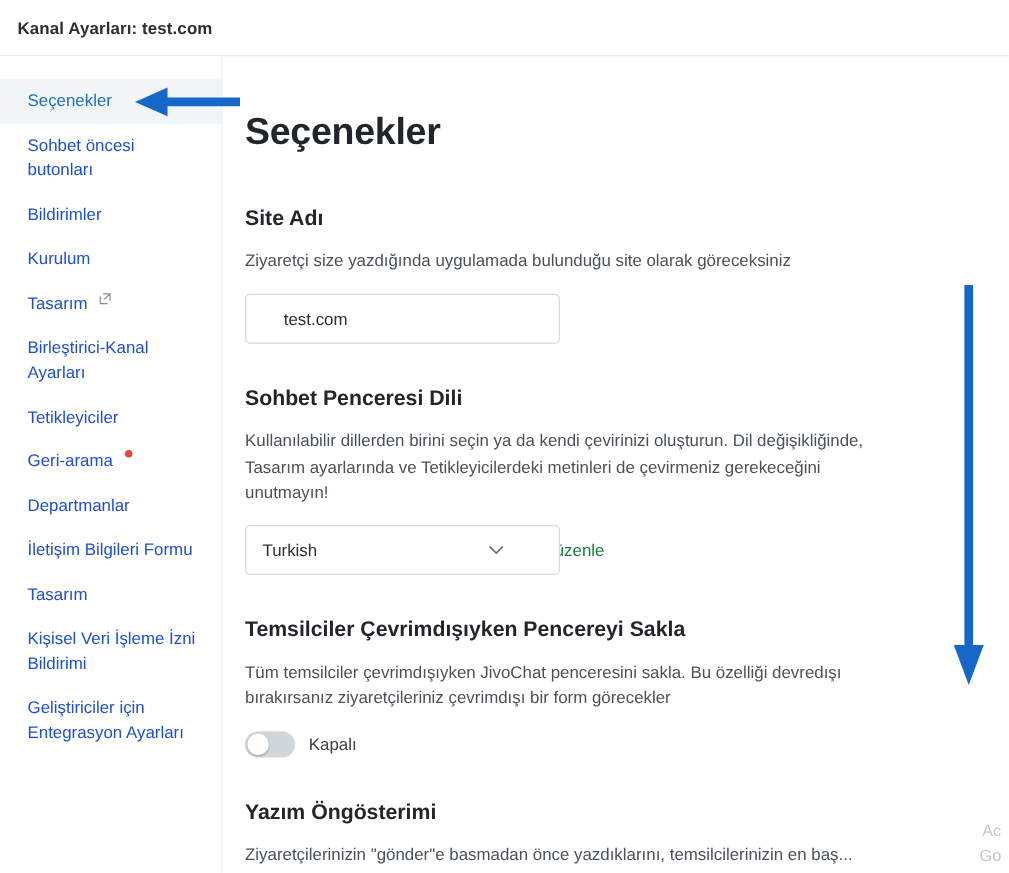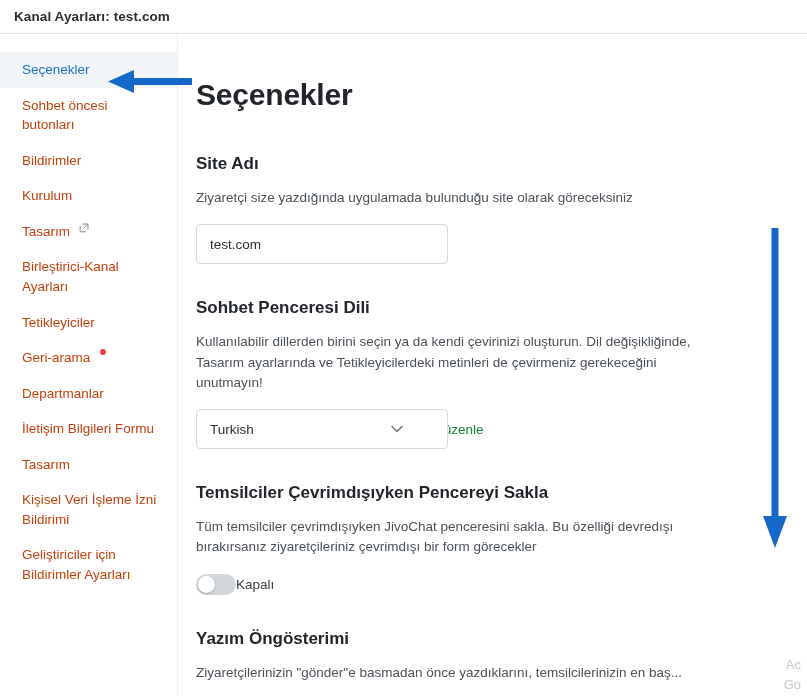--- a/index.html
+++ b/index.html
@@ -12,21 +12,21 @@
     color: #2b2f33;
   }
   #app {
     position: relative;
     width: 807px; height: 698px;
     overflow: hidden;
   }
 
   
   .window-header {
-    height: 34px;
+    height: 45px;
     border-bottom: 1px solid #e4e7ea;
     display: flex;
     align-items: center;
     padding-left: 14px;
     background: #ffffff;
   }
   .window-title {
     font-size: 13.5px;
     font-weight: bold;
     color: #2b2f33;
@@ -46,21 +46,21 @@
     background: #ffffff;
     border-right: 1px solid #eceff1;
     padding-top: 18px;
     position: relative;
   }
   .nav-item {
     position: relative;
     padding: 8px 14px 8px 22px;
     font-size: 13.5px;
     line-height: 1.45;
-    color: #c2410c;
+    color: #1d4ed8;
     cursor: pointer;
   }
   .nav-item.active {
     background: #f2f5f8;
     color: #1b6ec2;
   }
   .nav-item.active .nav-label { color: #1f6fbf; }
   .nav-label { display: inline; }
   .ext-icon {
     display: inline-block;
@@ -107,21 +107,21 @@
     line-height: 1.5;
     color: #4a5158;
     margin: 0 0 16px 0;
     max-width: 520px;
   }
   .text-input {
     width: 252px;
     height: 40px;
     border: 1px solid #d6dade;
     border-radius: 4px;
-    padding: 0 13px;
+    padding: 0 30px;
     font-size: 13.5px;
     color: #2b2f33;
     font-family: "Liberation Sans", sans-serif;
     background: #fff;
     outline: none;
   }
   .select-row {
     display: flex;
     align-items: center;
     gap: 18px;
@@ -153,20 +153,21 @@
     line-height: 0;
   }
   .link {
     font-size: 13.5px;
     color: #15803d;
     cursor: pointer;
   }
   .toggle-row {
     display: flex;
     align-items: center;
+    gap: 11px;
   }
   .toggle {
     width: 40px;
     height: 21px;
     border-radius: 11px;
     background: #d2d7dc;
     position: relative;
     cursor: pointer;
     flex: none;
   }
@@ -282,21 +283,21 @@
 
       <div class="nav-item">
         <span class="nav-label">Tasarım</span>
       </div>
 
       <div class="nav-item">
         <span class="nav-label">Kişisel Veri İşleme İzni Bildirimi</span>
       </div>
 
       <div class="nav-item">
-        <span class="nav-label">Geliştiriciler için Bildirimler Ayarları</span>
+        <span class="nav-label">Geliştiriciler için Entegrasyon Ayarları</span>
       </div>
 
     </div>
 
     <div class="main">
 
       <h1 class="page-title">Seçenekler</h1>
 
       <div class="section">
         <h2 class="section-title">Site Adı</h2>

